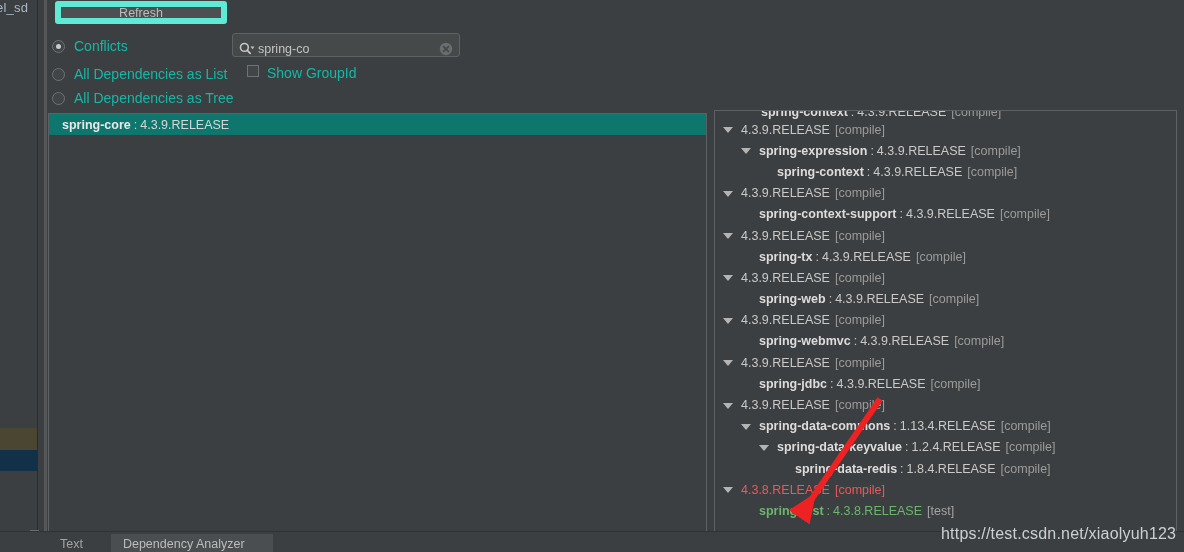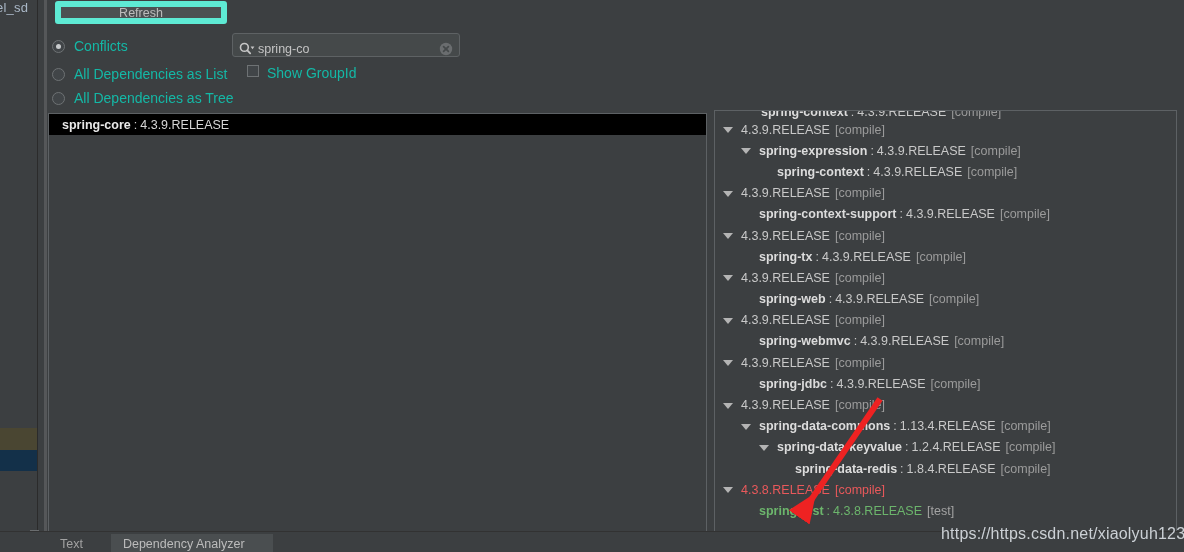--- a/index.html
+++ b/index.html
@@ -188,21 +188,21 @@
   .list-row {
     height: 21px;
     display: flex;
     align-items: center;
     padding-left: 13px;
     font-size: 12.5px;
     white-space: nowrap;
     cursor: default;
   }
   .list-row.selected {
-    background: #000000;
+    background: #0f766e;
   }
   .art-name { font-weight: bold; color: #e8e8e8; }
   .sep-colon { color: #cfcfcf; padding: 0 3px; }
   .ver { color: #d6d6d6; }
 
   
   .tree-row {
     height: 21.2px;
     display: flex;
     align-items: center;
@@ -573,15 +573,15 @@
 
   <svg class="annot-arrow">
     <defs>
       <marker id="arrowhead" markerWidth="5" markerHeight="5" refX="1.5" refY="2.5" orient="auto">
         <polygon points="0,2.5 5,0.4 5,4.6" fill="#ee2222"></polygon>
       </marker>
     </defs>
     <line id="annot-line" x1="880" y1="399" x2="811" y2="500" stroke="#ee2222" stroke-width="6" marker-end="url(#arrowhead)"></line>
   </svg>
 
-  <div class="watermark">https://https.csdn.net/xiaolyuh123</div>
+  <div class="watermark">https://test.csdn.net/xiaolyuh123</div>
 
 </div>
 
 </body></html>

